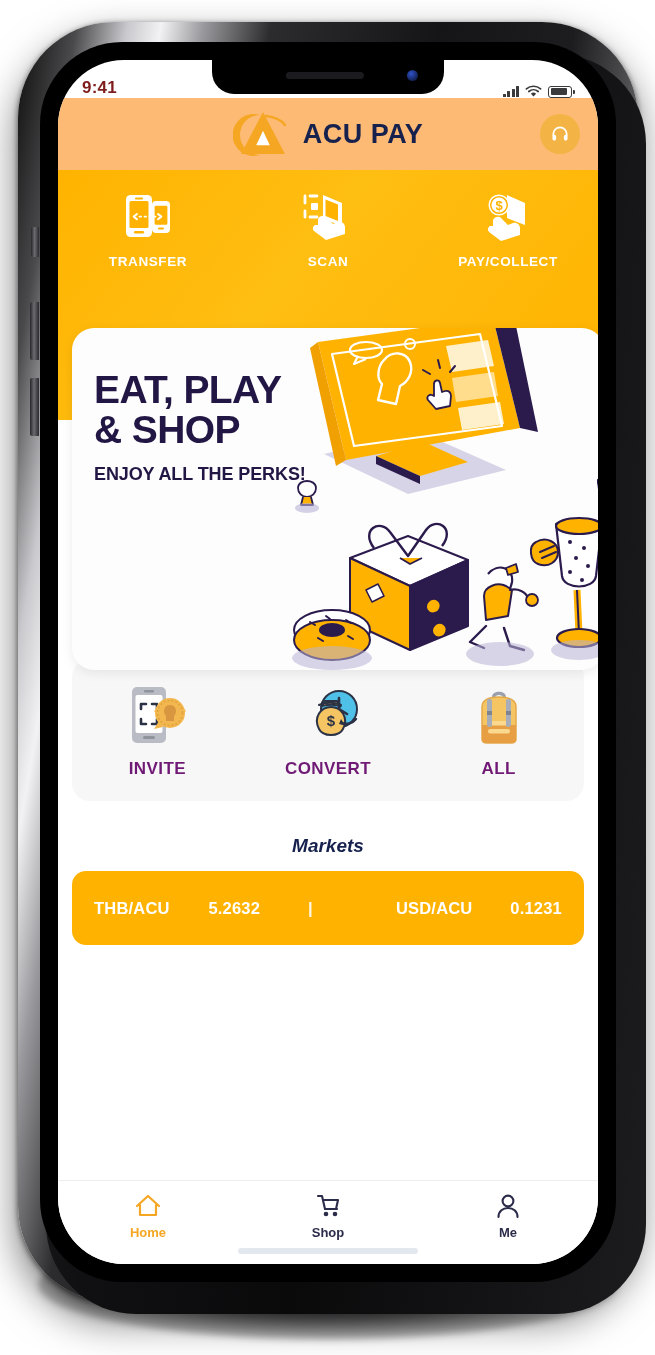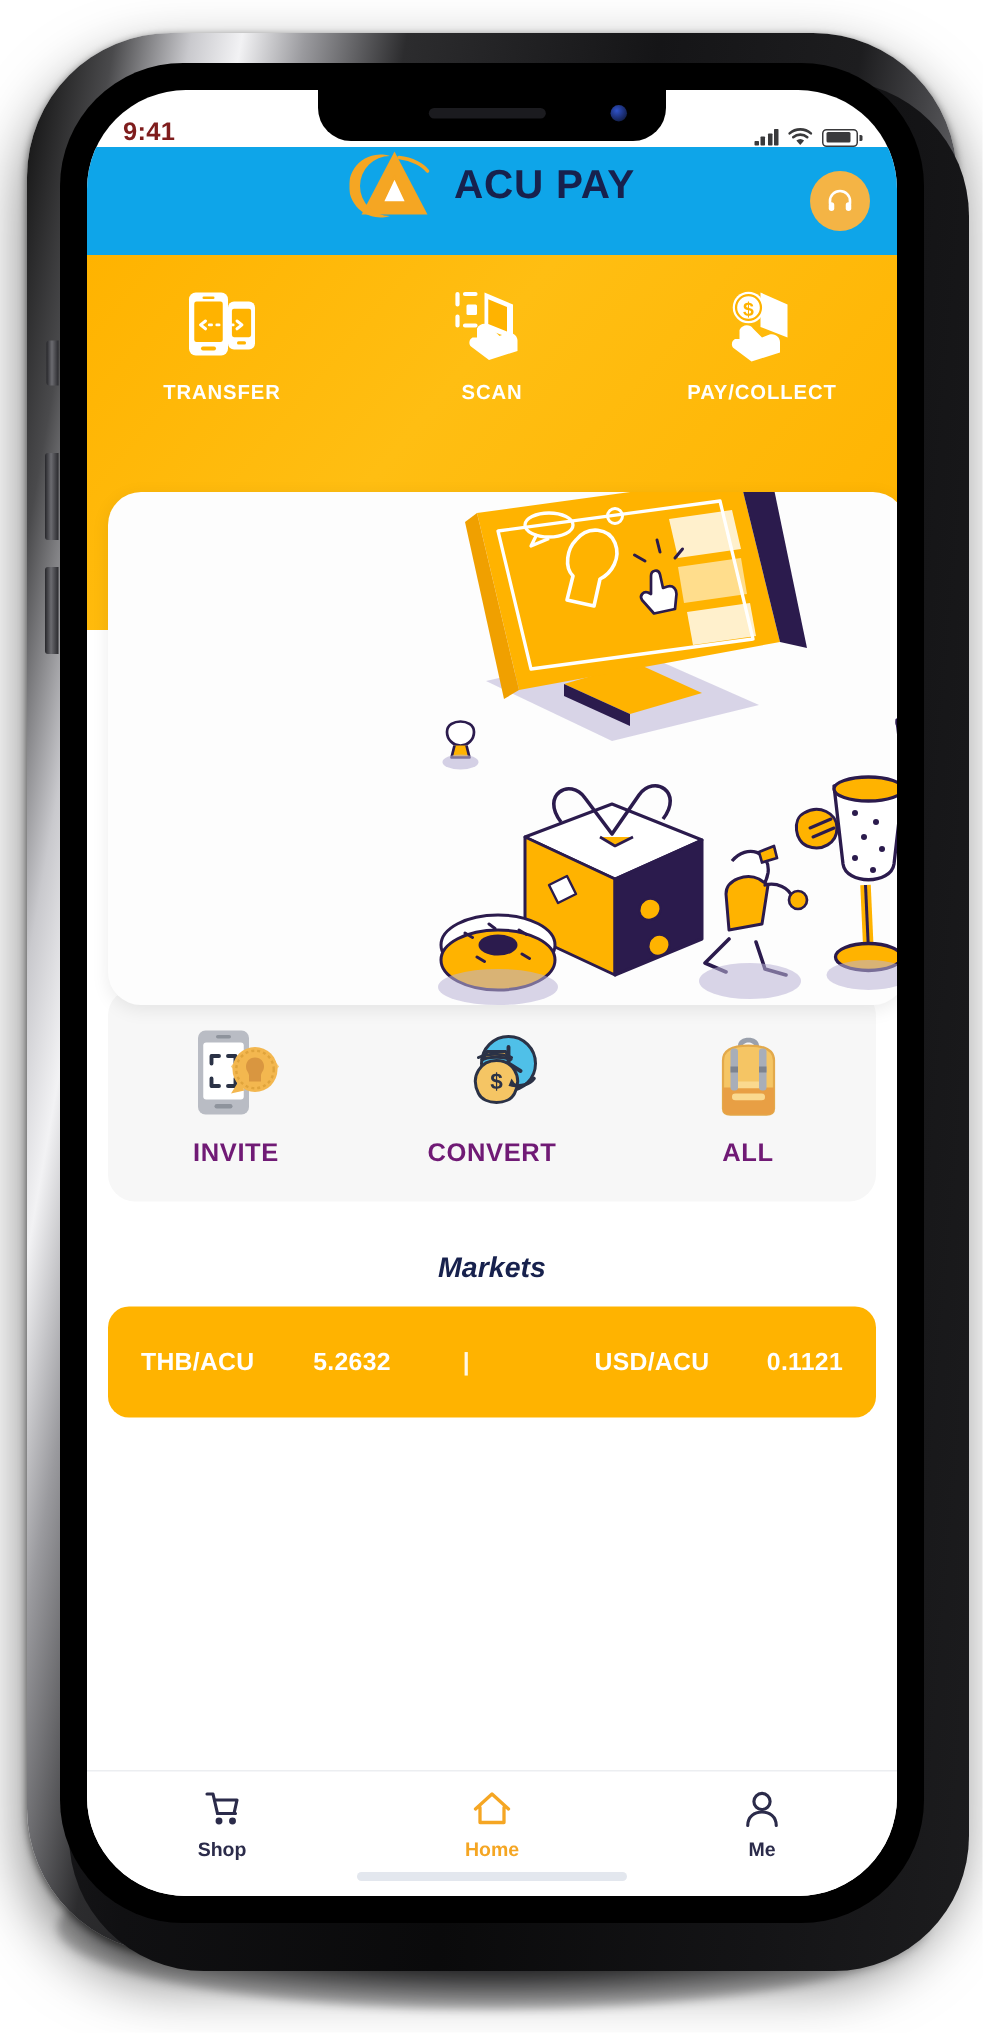--- a/index.html
+++ b/index.html
@@ -85,22 +85,22 @@
   .bars { display: flex; align-items: flex-end; gap: 1.5px; height: 11px; }
   .bars i { display:block; width: 3px; background:#3a3a3c; border-radius:.5px; }
   .bars i:nth-child(1){height:3.5px}.bars i:nth-child(2){height:6px}
   .bars i:nth-child(3){height:8.5px}.bars i:nth-child(4){height:11px}
   .batt { width: 24px; height: 12px; border: 1.6px solid #3a3a3c; border-radius: 3px; padding: 1.5px; position: relative; }
   .batt::after { content:""; position:absolute; right:-4px; top:3.5px; width:2px; height:4px; background:#3a3a3c; border-radius:0 1px 1px 0;}
   .batt span { display:block; height:100%; width:86%; background:#3a3a3c; border-radius:1px; }
 
   
   .app-header {
-    position: relative; height: 72px; background: #0ea5e9;
-    display: flex; align-items: flex-start; justify-content: center;
+    position: relative; height: 72px; background: #fdba74;
+    display: flex; align-items: center; justify-content: center;
   }
   .brand { display: flex; align-items: center; gap: 12px; }
   .brand-title { font-size: 27px; font-weight: 700; color: #17214d; letter-spacing: .5px; }
   .support-btn {
     position: absolute; right: 18px; top: 50%; transform: translateY(-50%);
     width: 40px; height: 40px; border-radius: 50%;
     background: #F4B445; display: flex; align-items: center; justify-content: center;
   }
 
   
@@ -262,20 +262,25 @@
             <text x="18" y="18.4" font-family="Liberation Sans, sans-serif" font-size="13" font-weight="700" fill="#FFB300" text-anchor="middle">$</text>
             <path d="M12 28 c2-4 7-4 9-1 l6 6 5-2 c4-1 7 2 7 5 l0 7 -19 6 -12-9 c-2-2 -1-5 1-6 l3 0 Z" fill="#fff"></path>
           </svg>
           <div class="action-label">PAY/COLLECT</div>
         </div>
 
       </div>
 
       <div class="promo-wrap">
         <div class="promo">
+          <div class="promo-text">
+            <div class="promo-h1">EAT, PLAY</div>
+            <div class="promo-h1">&amp; SHOP</div>
+            <div class="promo-sub">ENJOY ALL THE PERKS!</div>
+          </div>
 
           <svg class="promo-art" viewBox="0 0 330 342">
             <g stroke-linejoin="round">
 
               <path d="M36 126 L120 166 L218 142 L132 104 Z" fill="#b9b2d6" opacity=".55"></path>
 
               <path d="M108 92 L124 100 L124 130 L108 122 Z" fill="#2b1b4d"></path>
               <path d="M88 128 L132 148 L180 134 L136 114 Z" fill="#FFB300"></path>
               <path d="M88 128 L132 148 L132 156 L88 136 Z" fill="#2b1b4d"></path>
 
@@ -411,44 +416,44 @@
 
       </div>
 
       <div class="section-title" style="margin-top:34px;font-style:italic;">Markets</div>
 
       <div class="market-card">
         <span class="m-pair">THB/ACU</span>
         <span class="m-val">5.2632</span>
         <span class="m-sep">|</span>
         <span class="m-pair2">USD/ACU</span>
-        <span class="m-val2">0.1121</span>
+        <span class="m-val2">0.1231</span>
       </div>
 
     </div>
 
     <div class="tabbar">
+
+      <div class="tab active">
+        <svg width="28" height="26" viewBox="0 0 28 26">
+          <path d="M3 13 L14 3 L25 13 M6 12 v10 h16 v-10" stroke="#F5A623" stroke-width="2.2" fill="none" stroke-linecap="round" stroke-linejoin="round"></path>
+        </svg>
+        <div class="tab-label">Home</div>
+      </div>
 
       <div class="tab">
         <svg width="28" height="26" viewBox="0 0 28 26">
           <path d="M4 3 h4 l3 13 h12" stroke="#2b2b4a" stroke-width="2.1" fill="none" stroke-linecap="round" stroke-linejoin="round"></path>
           <path d="M9 7 h15 l-2 9 h-11" stroke="#2b2b4a" stroke-width="2.1" fill="none" stroke-linecap="round" stroke-linejoin="round"></path>
           <circle cx="12" cy="21" r="2.3" fill="#2b2b4a"></circle>
           <circle cx="21" cy="21" r="2.3" fill="#2b2b4a"></circle>
         </svg>
         <div class="tab-label">Shop</div>
       </div>
 
-      <div class="tab active">
-        <svg width="28" height="26" viewBox="0 0 28 26">
-          <path d="M3 13 L14 3 L25 13 M6 12 v10 h16 v-10" stroke="#F5A623" stroke-width="2.2" fill="none" stroke-linecap="round" stroke-linejoin="round"></path>
-        </svg>
-        <div class="tab-label">Home</div>
-      </div>
-
       <div class="tab">
         <svg width="28" height="26" viewBox="0 0 28 26">
           <circle cx="14" cy="8" r="5.4" stroke="#2b2b4a" stroke-width="2.1" fill="none"></circle>
           <path d="M4.5 24 c0-6 4.5-9 9.5-9 s9.5 3 9.5 9" stroke="#2b2b4a" stroke-width="2.1" fill="none" stroke-linecap="round"></path>
         </svg>
         <div class="tab-label">Me</div>
       </div>
 
       <div class="home-ind"></div>
     </div>

